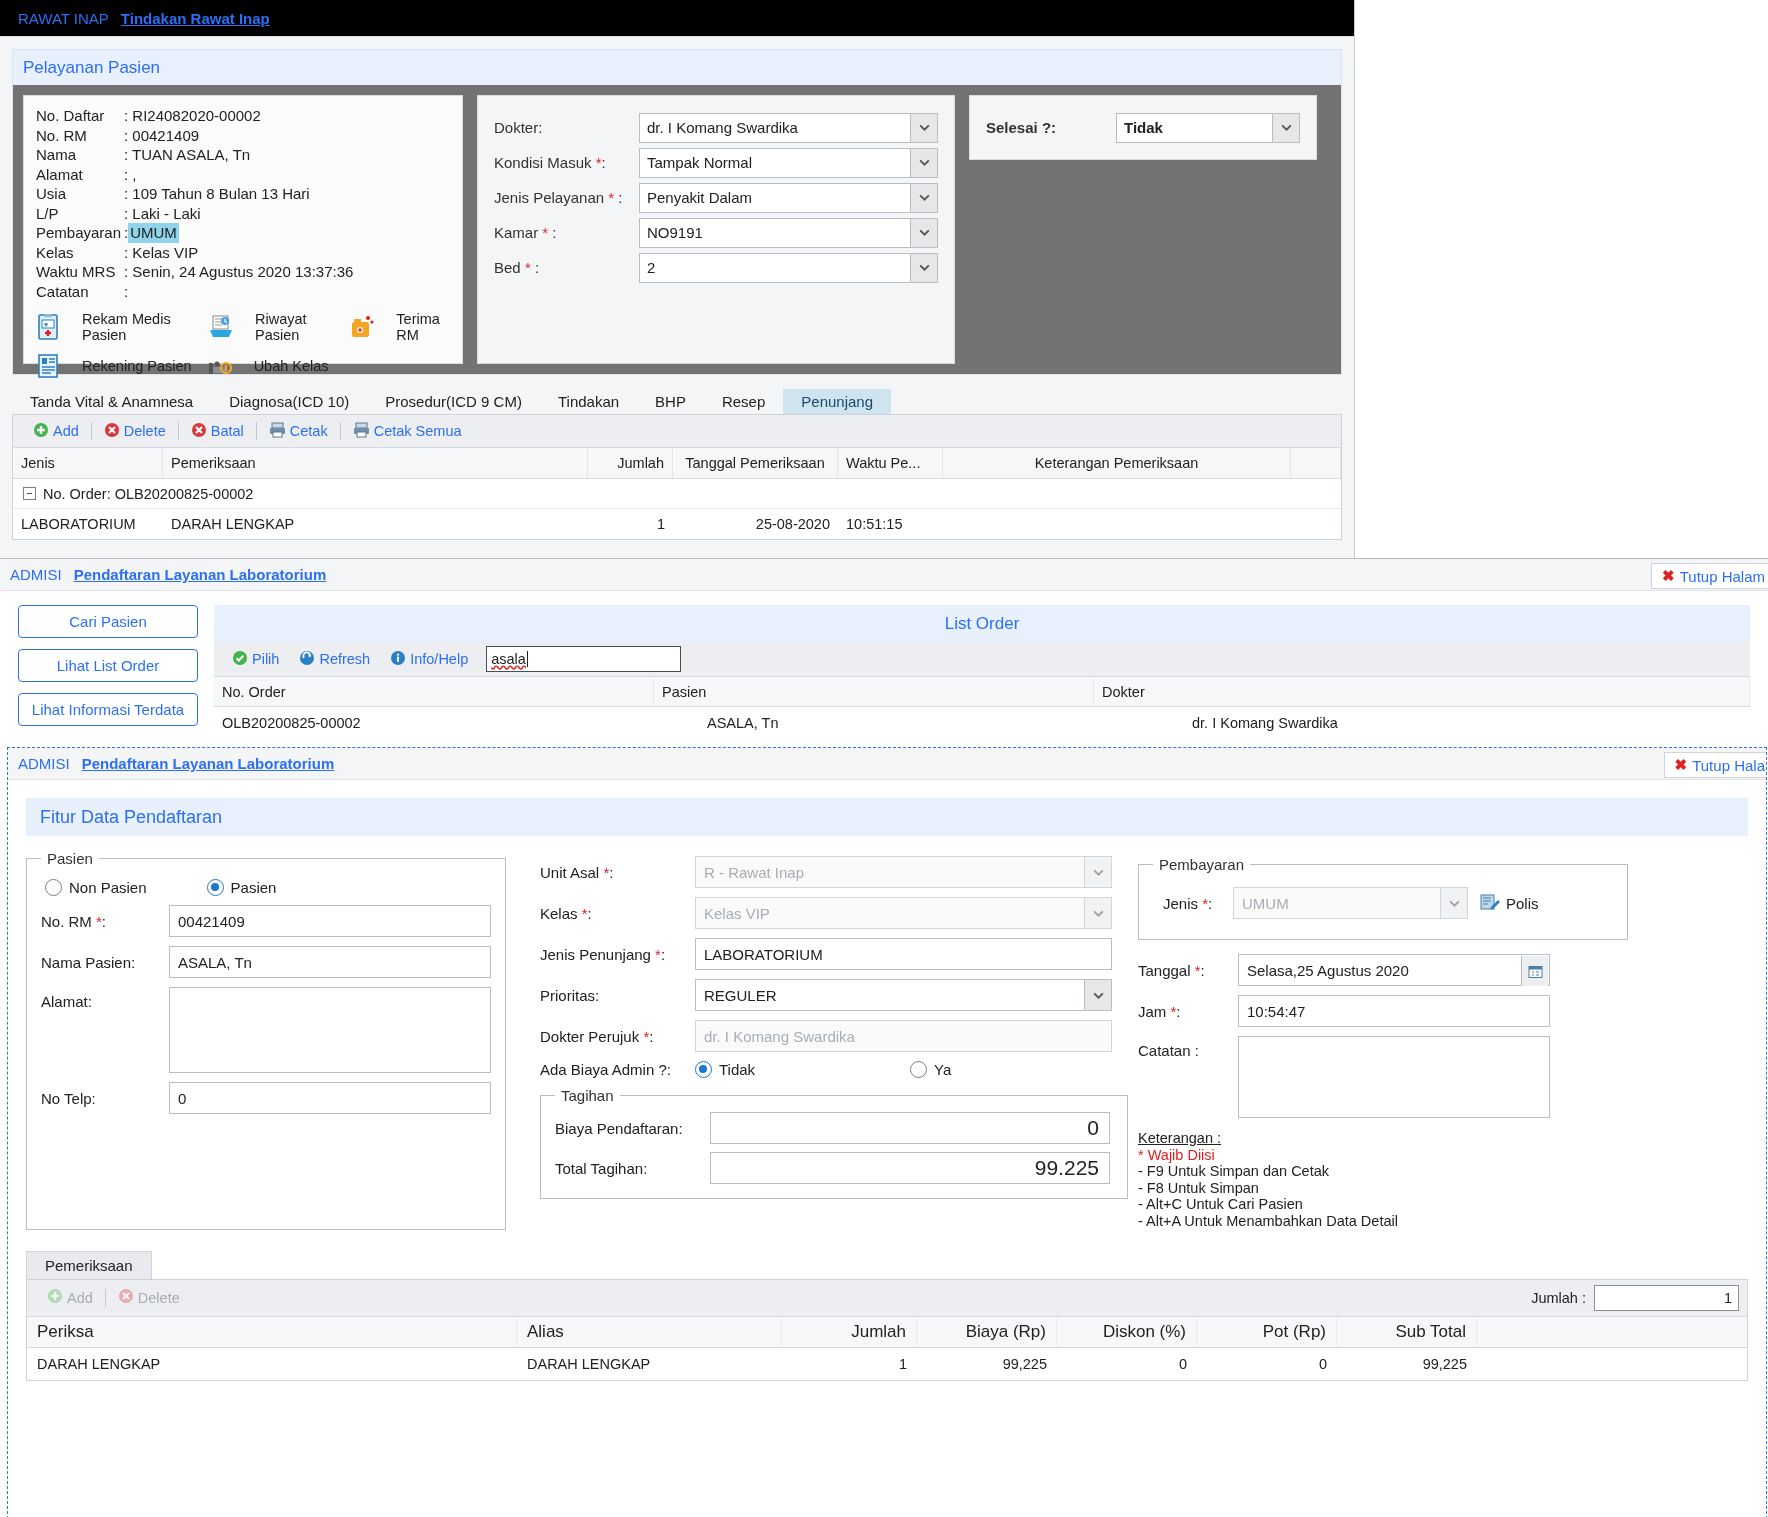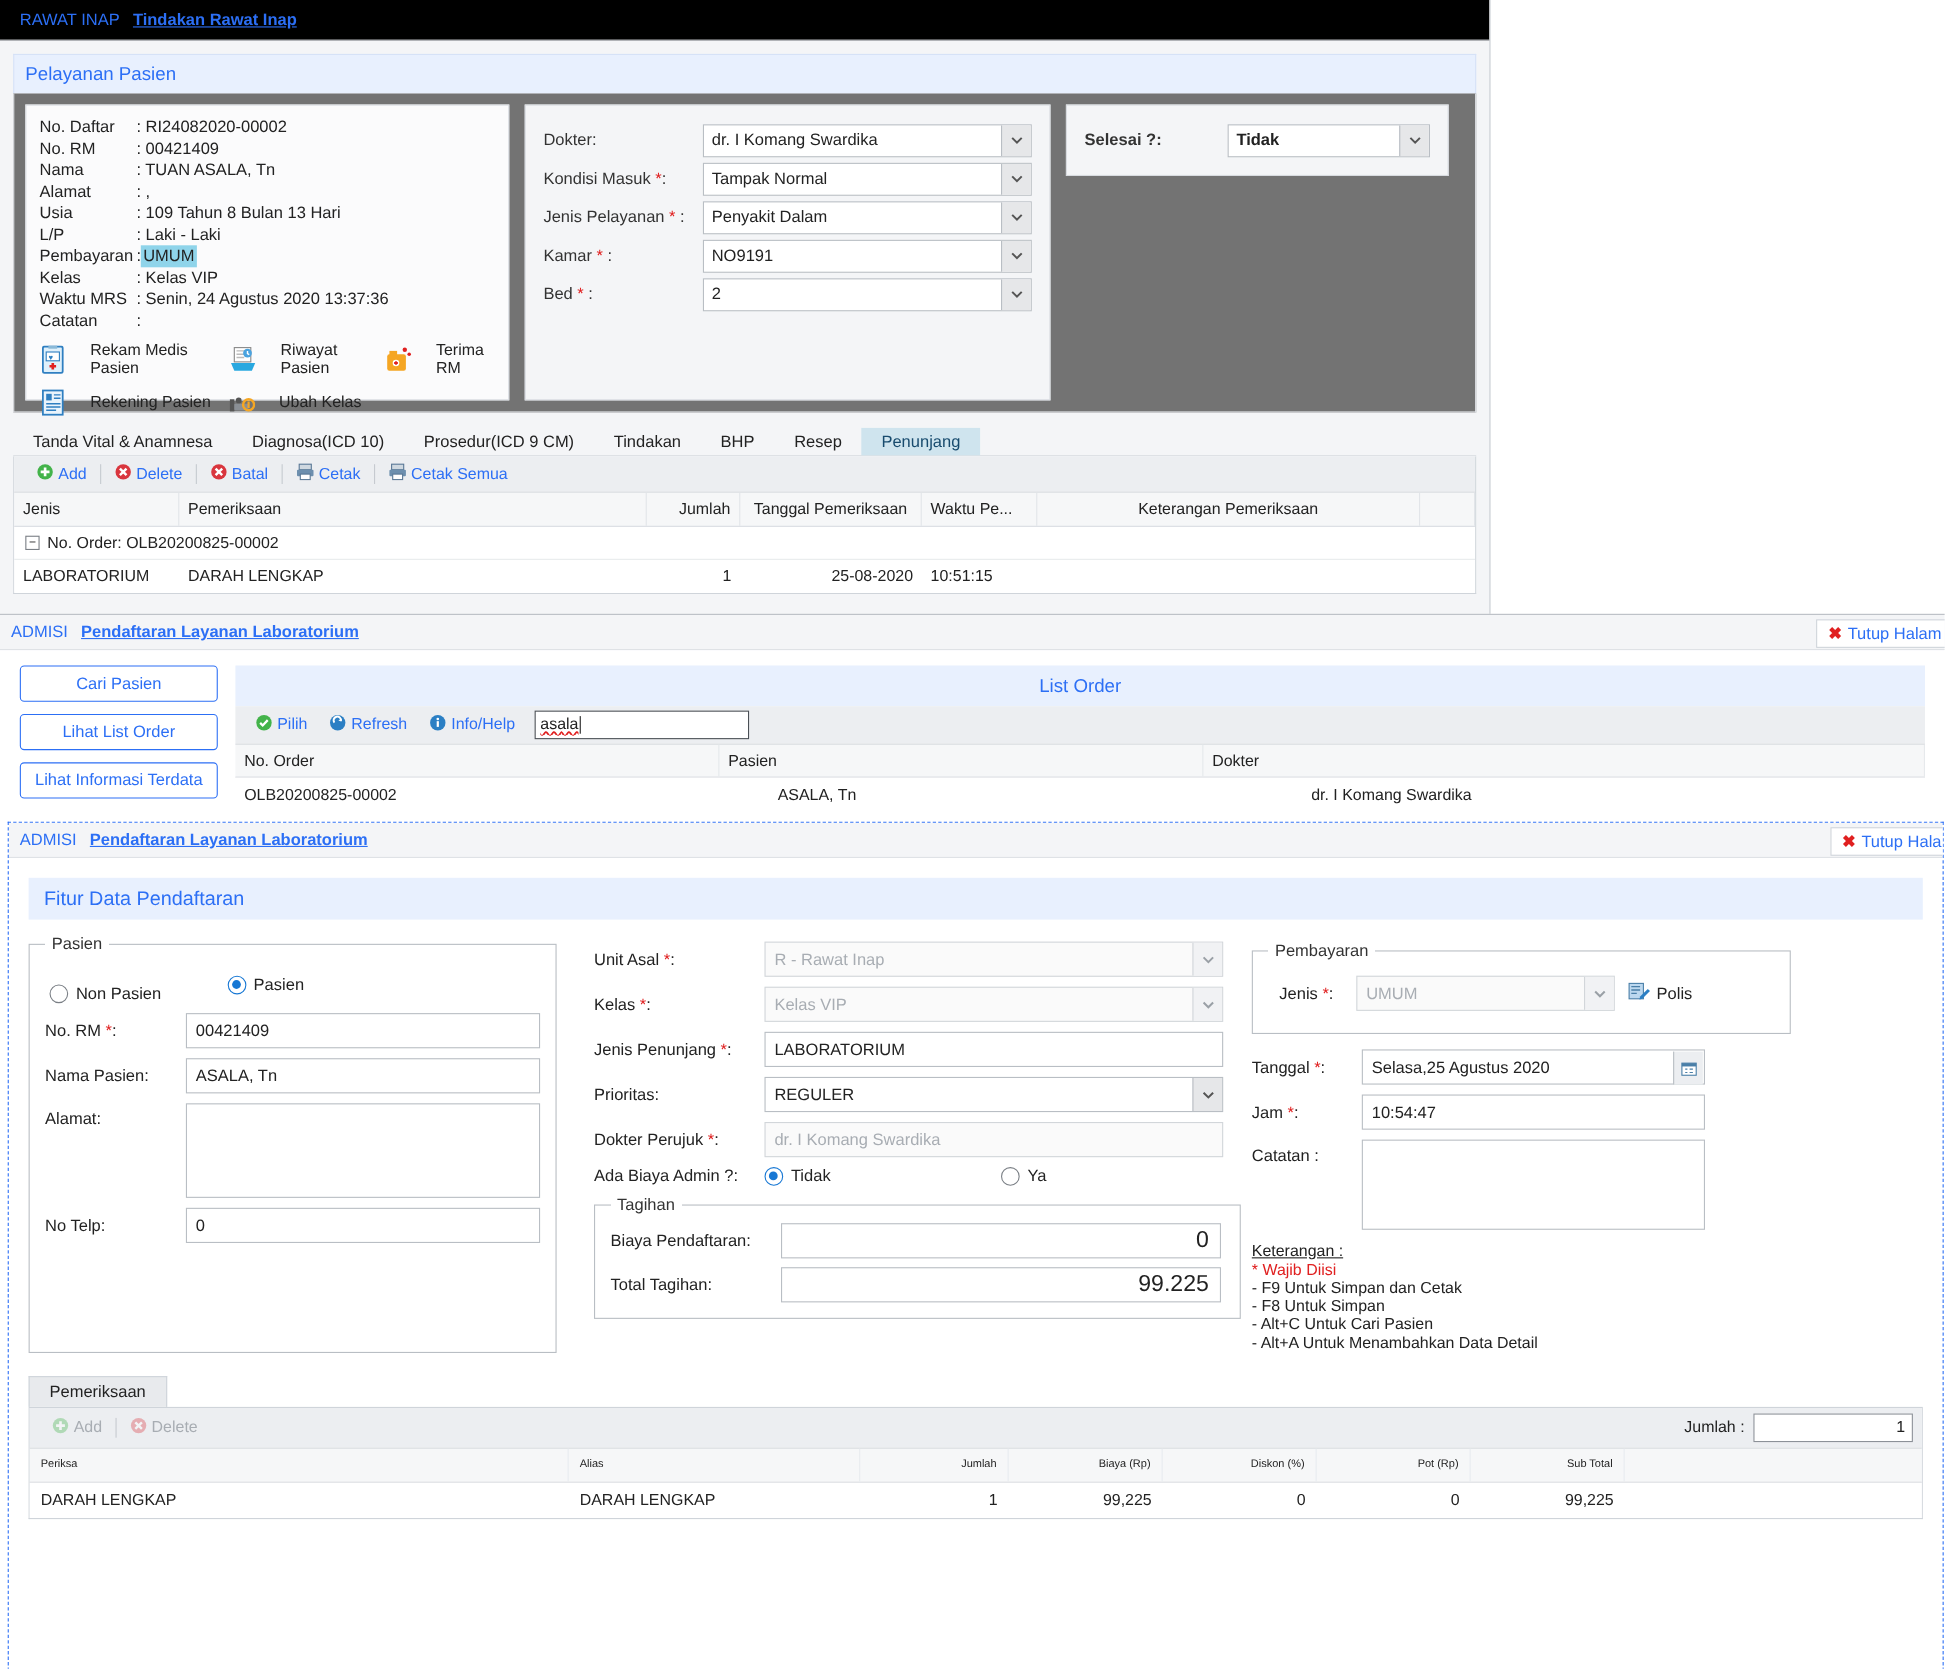--- a/index.html
+++ b/index.html
@@ -181,21 +181,21 @@
 
   .btmtabs { margin:20px 18px 0 18px; display:flex; border-bottom:1px solid #cfd4da; height:30px; align-items:flex-end;}
   .btmtab { padding:5px 18px; font-size:15px; background:#e8eaed; border:1px solid #cfd4da; border-bottom:none; }
   .btmgrid { margin:0 18px; border:1px solid #cfd4da; border-top:none; }
   .btmtools { height:36px; background:#eceef1; display:flex; align-items:center; padding:0 8px; font-size:14.5px; }
   .dim { color:#a8adb3; }
   .jumlahbox { margin-left:auto; display:flex; align-items:center; gap:8px; }
   .jinput { width:145px; height:26px; border:1px solid #8c9198; background:#fff;
      display:flex; align-items:center; justify-content:flex-end; padding-right:6px; font-size:14.5px; }
   .bhead { display:flex; height:32px; align-items:center; background:#f6f7f8;
-     border-top:1px solid #d7dadf; border-bottom:1px solid #d7dadf; font-size:10px; }
+     border-top:1px solid #d7dadf; border-bottom:1px solid #d7dadf; font-size:17px; }
   .brow { display:flex; height:32px; align-items:center; font-size:14.5px; background:#fff; }
   .bc { padding:0 10px; height:100%; display:flex; align-items:center; border-right:1px solid #e9ecef; }
   .ralign { justify-content:flex-end; }
 </style>
 </head>
 <body>
 
 <div id="win1">
 
   <div class="crumbbar">
@@ -543,21 +543,21 @@
     </div>
   </div>
 
   <div class="w3title">Fitur Data Pendaftaran</div>
 
   <div class="w3body">
 
     <fieldset class="gb" style="width:480px">
       <legend>Pasien</legend>
       <div style="display:flex; align-items:center; gap:60px; margin:4px 0 4px 4px;">
-        <div style="display:flex; align-items:flex-start;margin-top:16px;">
+        <div style="display:flex; align-items:flex-start;">
           <span class="radio"></span>
           <span class="rlbl">Non Pasien</span>
         </div>
         <div style="display:flex; align-items:center;">
           <span class="radio on"></span>
           <span class="rlbl">Pasien</span>
         </div>
       </div>
       <div class="prow">
         <span class="plbl"><span>No. RM</span> <span class="req">*</span>:</span>

